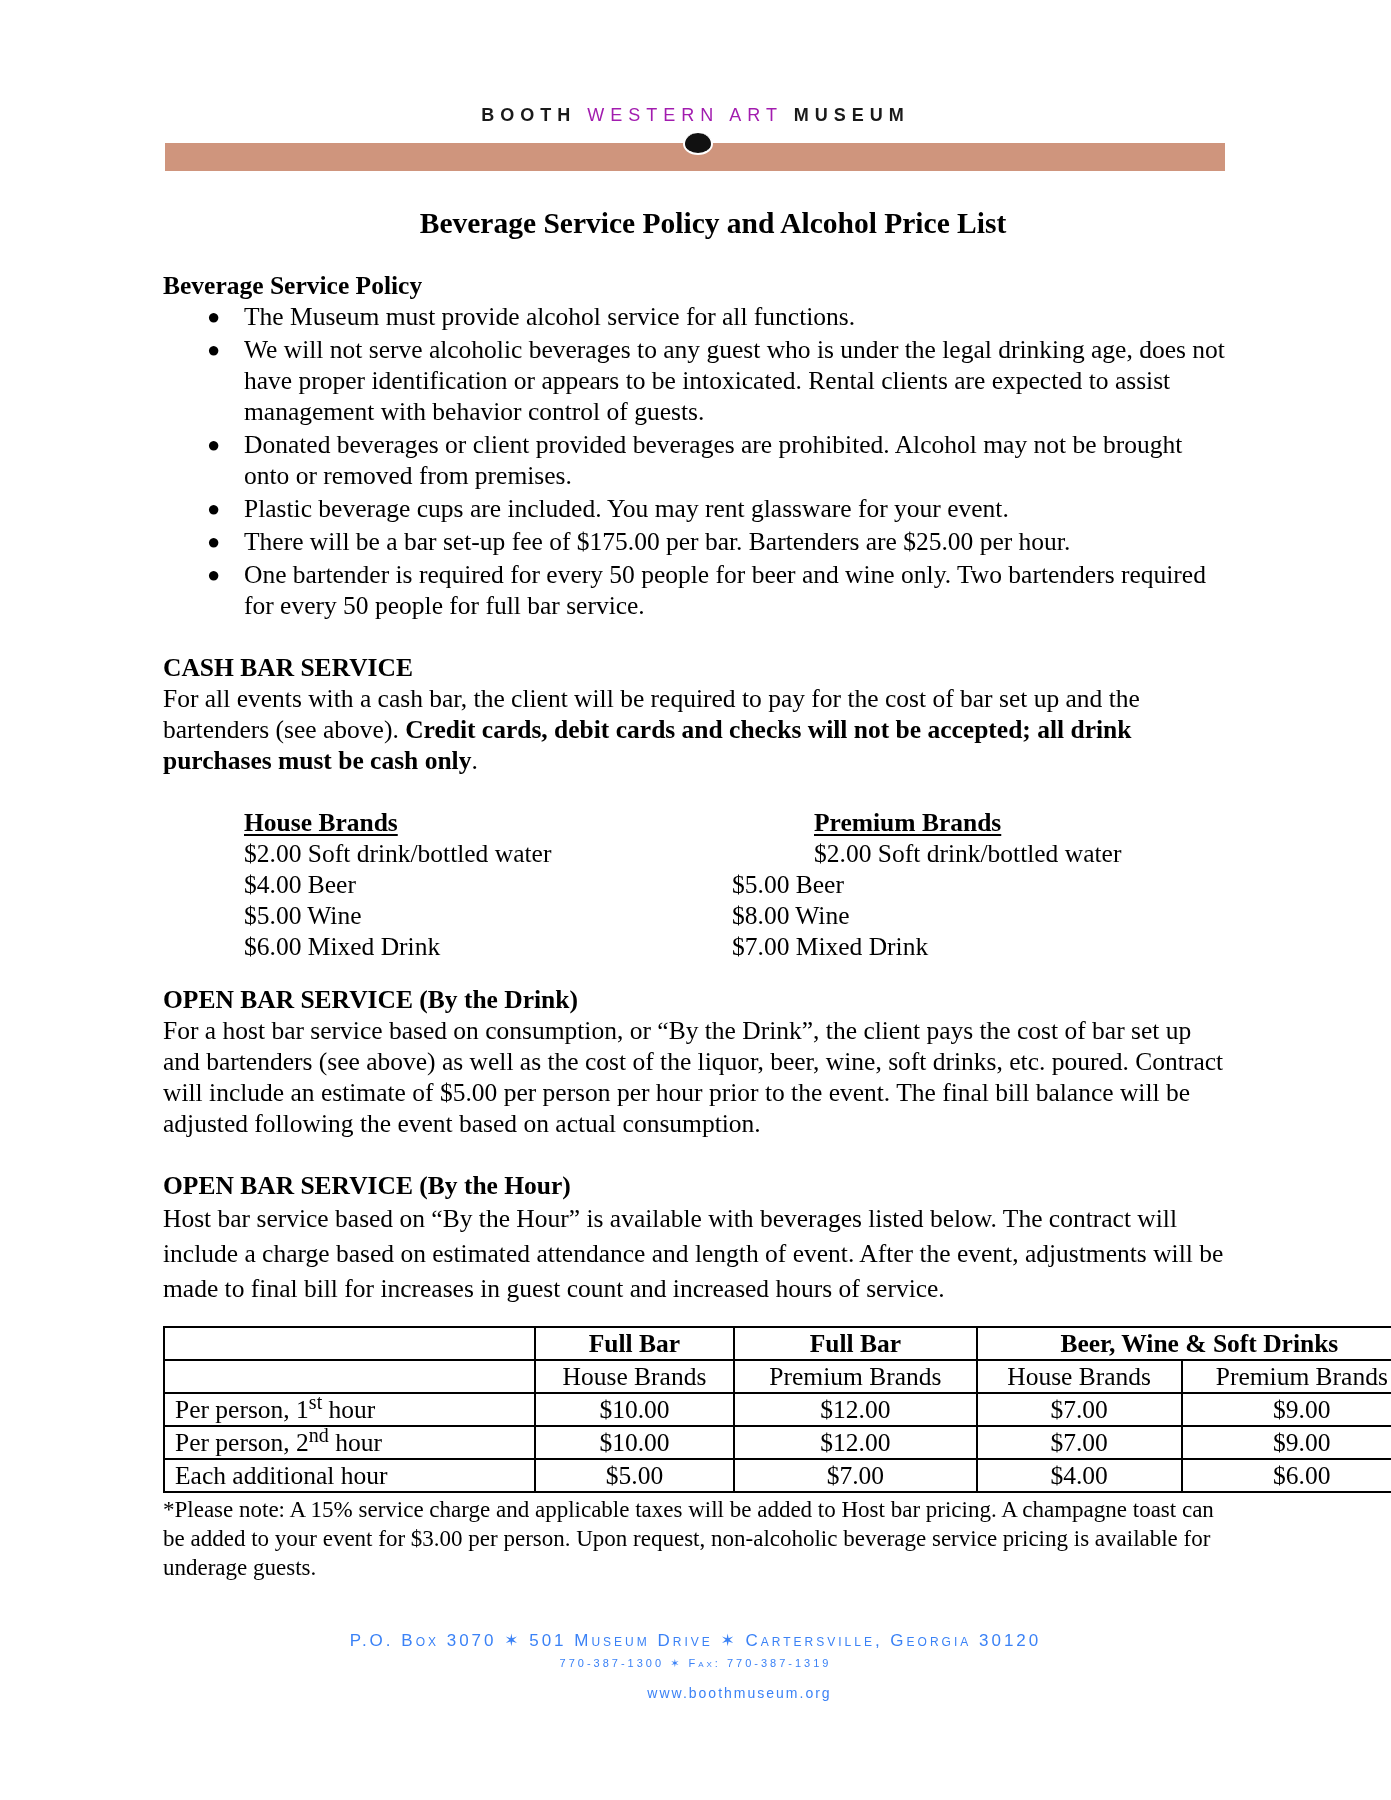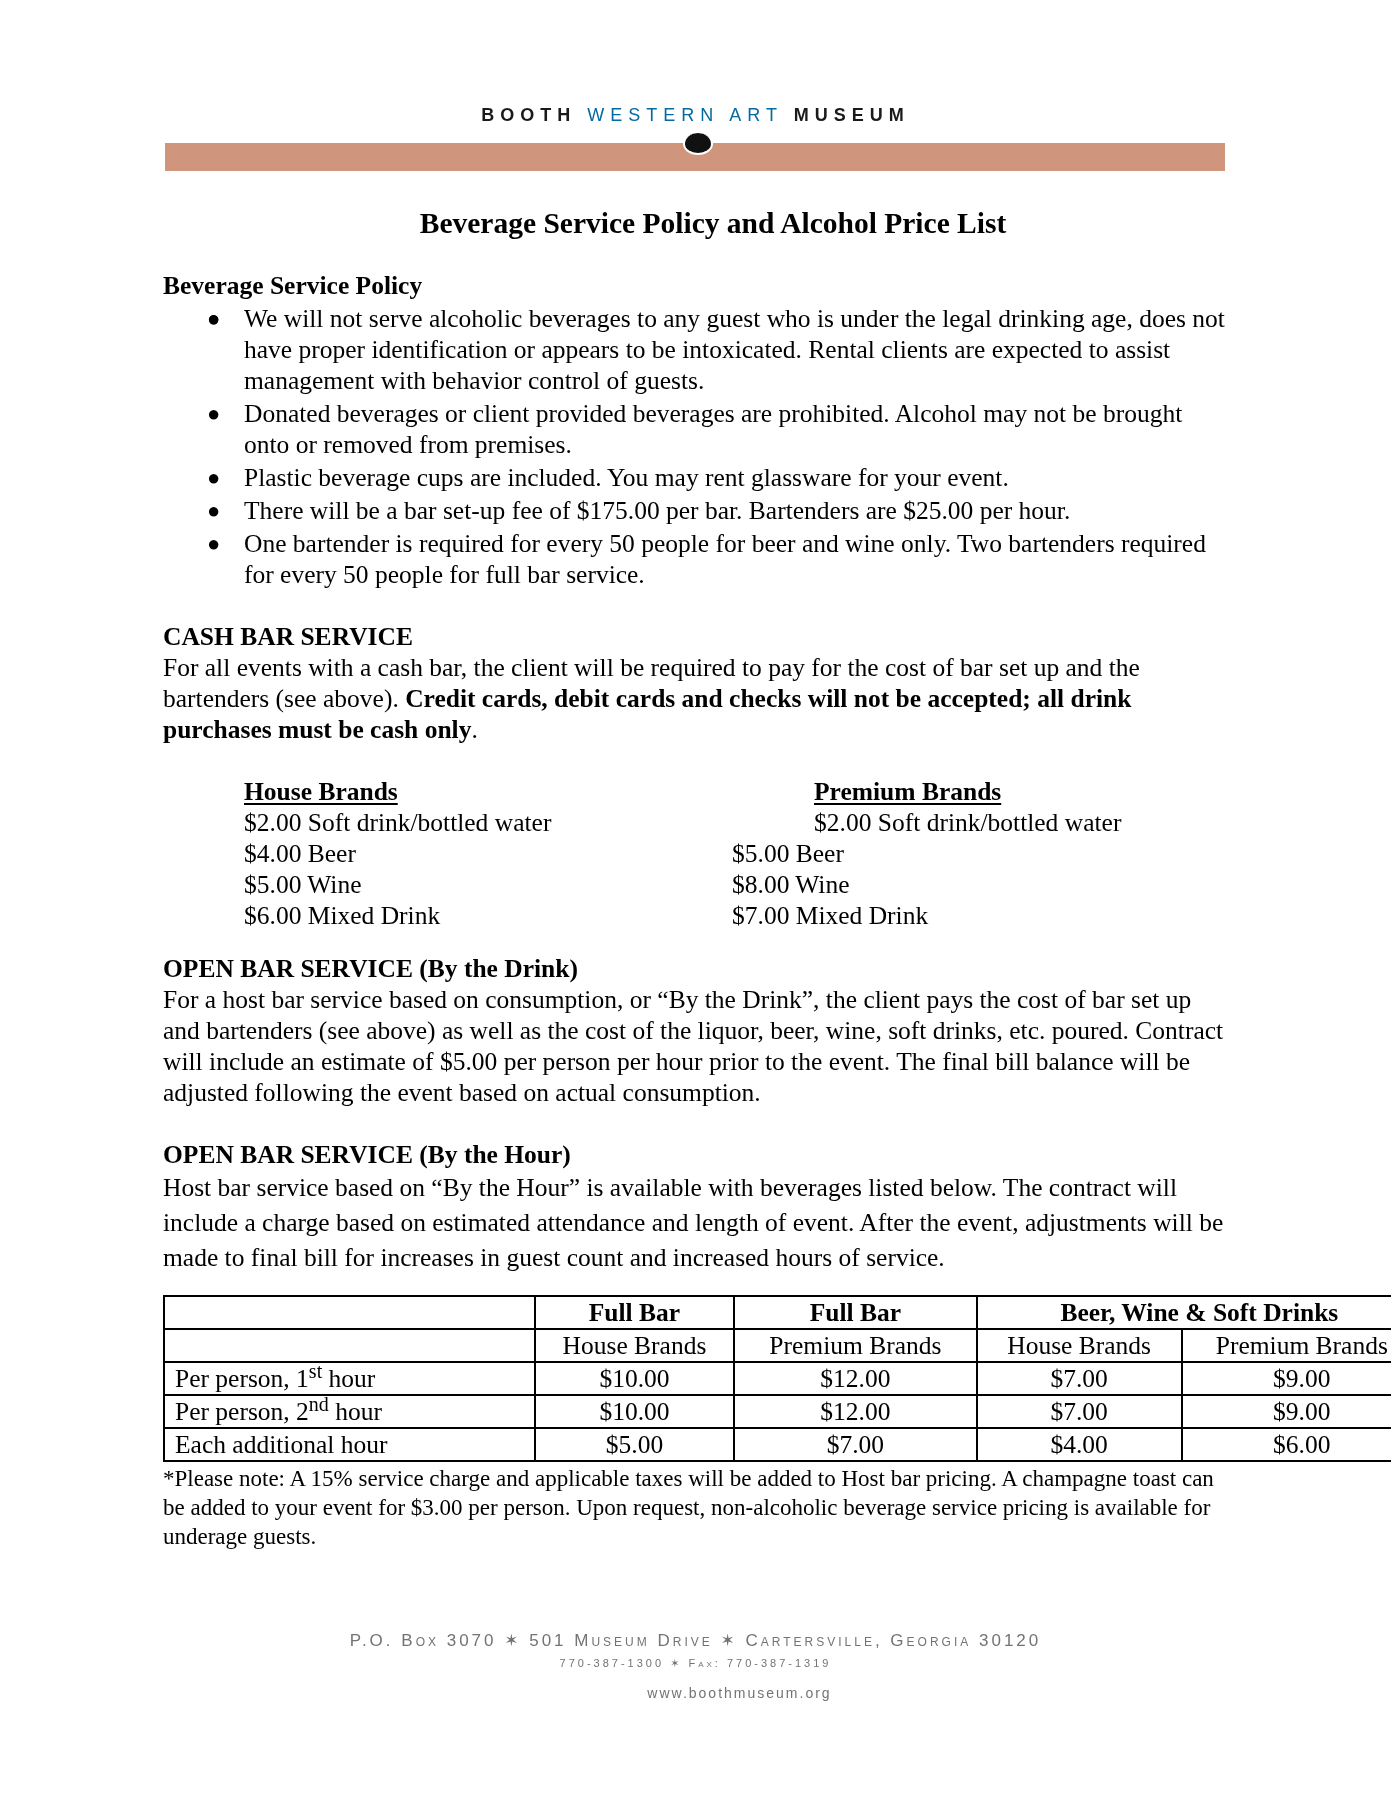--- a/index.html
+++ b/index.html
@@ -9,21 +9,21 @@
     }
     .page { position: absolute; left: 0; top: 0; width: 1391px; height: 1800px; }
 
     
     .logo {
       position: absolute; top: 105px; left: 0; width: 1391px; text-align: center;
       font-family: "Liberation Sans", "DejaVu Sans", sans-serif; font-size: 18px;
       letter-spacing: 6px; color: #1a1a1a;
     }
     .logo .b { font-weight: bold; }
-    .logo .l { font-weight: normal; color: #0369a1; }
+    .logo .l { font-weight: normal; color: #a21caf; }
     .banner {
       position: absolute; top: 143px; left: 165px; width: 1060px; height: 28px;
       background: #cf957d;
     }
     .dot {
       position: absolute; top: 133px; left: 683px; width: 26px; height: 20px;
       border-radius: 50%; background: #111; border: 2px solid #fff; border-top: none;
     }
 
     
@@ -69,21 +69,21 @@
     table.rates td.lbl { text-align: left; width: 228px; }
     table.rates td.bh { font-weight: bold; }
     table.rates sup { font-size: 20px; line-height: 0; }
     .c1 { width: 152px; } .c2 { width: 190px; } .c3 { width: 157px; } .c4 { width: 188px; }
 
     .note { margin-top: 2px; font-size: 23px; line-height: 29px; }
 
     
     .footer {
       position: absolute; left: 0; width: 1391px; text-align: center;
-      font-family: "Liberation Sans", "DejaVu Sans", sans-serif; color: #737373;
+      font-family: "Liberation Sans", "DejaVu Sans", sans-serif; color: #3b82f6;
       letter-spacing: 3px;
     }
     .f1 { top: 1630px; font-size: 17px; }
     .f2 { top: 1657px; font-size: 11px; }
     .f3 { top: 1685px; font-size: 14px; letter-spacing: 2px; margin-left: 44px; }
     .sc { font-variant: small-caps; }
   </style>
 </head>
 <body>
 
@@ -96,21 +96,21 @@
   </div>
   <div class="banner"></div>
   <div class="dot"></div>
 
   <div class="content">
     <div class="title">Beverage Service Policy and Alcohol Price List</div>
 
     <section class="sec1">
       <h2>Beverage Service Policy</h2>
       <ul class="bullets">
-        <li><span class="bullet">●</span></li>
+        <li><span class="bullet">●</span><span>The Museum must provide alcohol service for all functions.</span></li>
         <li><span class="bullet">●</span><span>We will not serve alcoholic beverages to any guest who is under the legal drinking age, does not have proper identification or appears to be intoxicated. Rental clients are expected to assist management with behavior control of guests.</span></li>
         <li><span class="bullet">●</span><span>Donated beverages or client provided beverages are prohibited. Alcohol may not be brought onto or removed from premises.</span></li>
         <li><span class="bullet">●</span><span>Plastic beverage cups are included. You may rent glassware for your event.</span></li>
         <li><span class="bullet">●</span><span>There will be a bar set-up fee of $175.00 per bar. Bartenders are $25.00 per hour.</span></li>
         <li><span class="bullet">●</span><span>One bartender is required for every 50 people for beer and wine only. Two bartenders required for every 50 people for full bar service.</span></li>
       </ul>
     </section>
 
     <section class="sec">
       <h2>CASH BAR SERVICE</h2>

